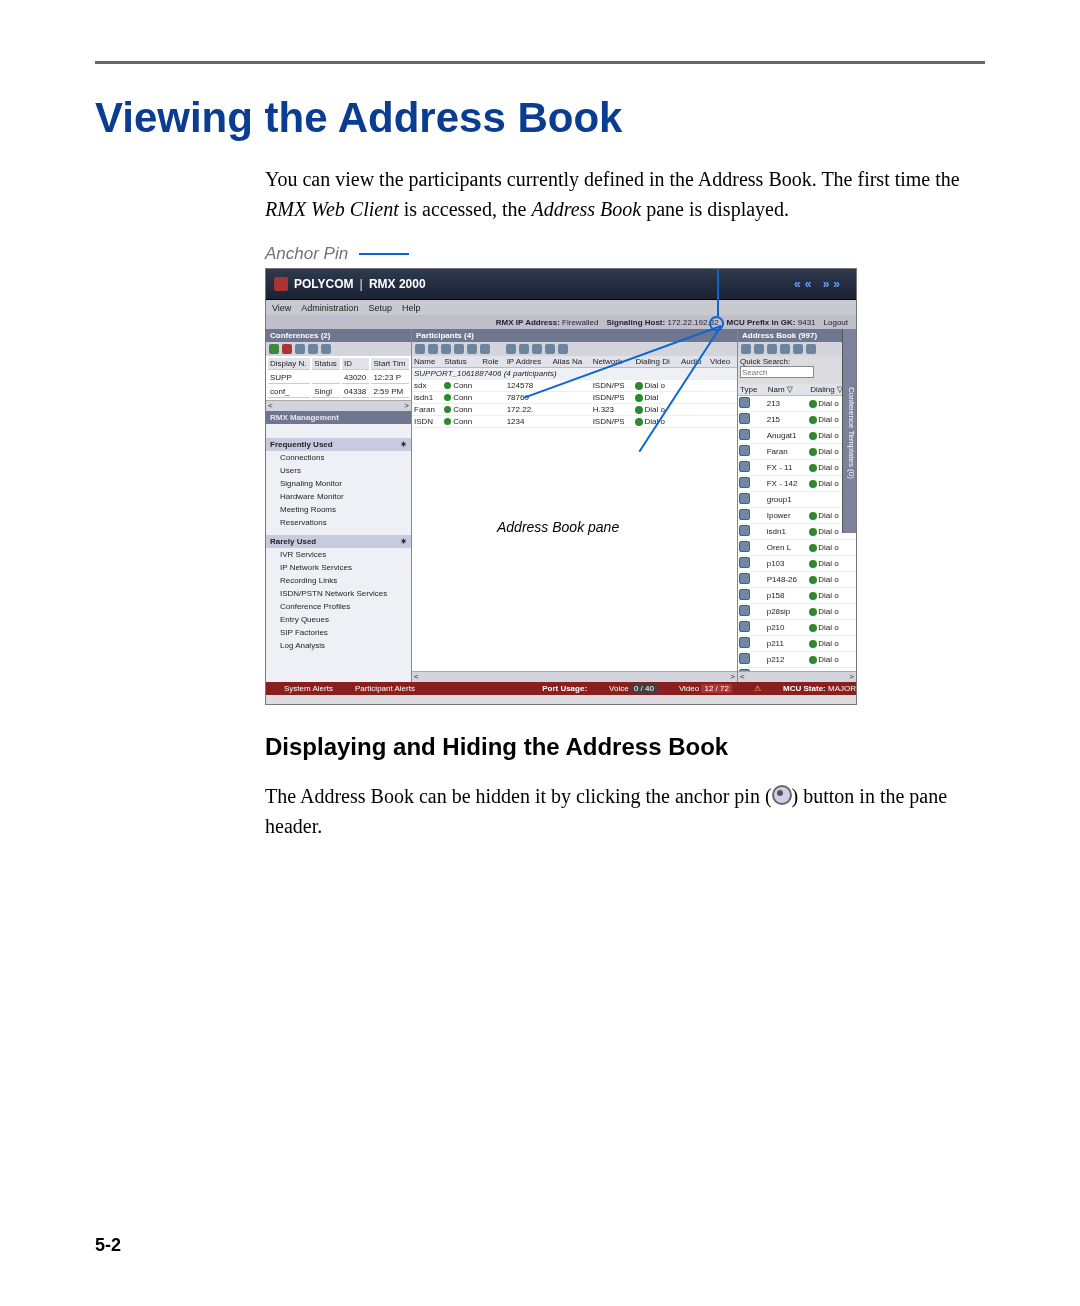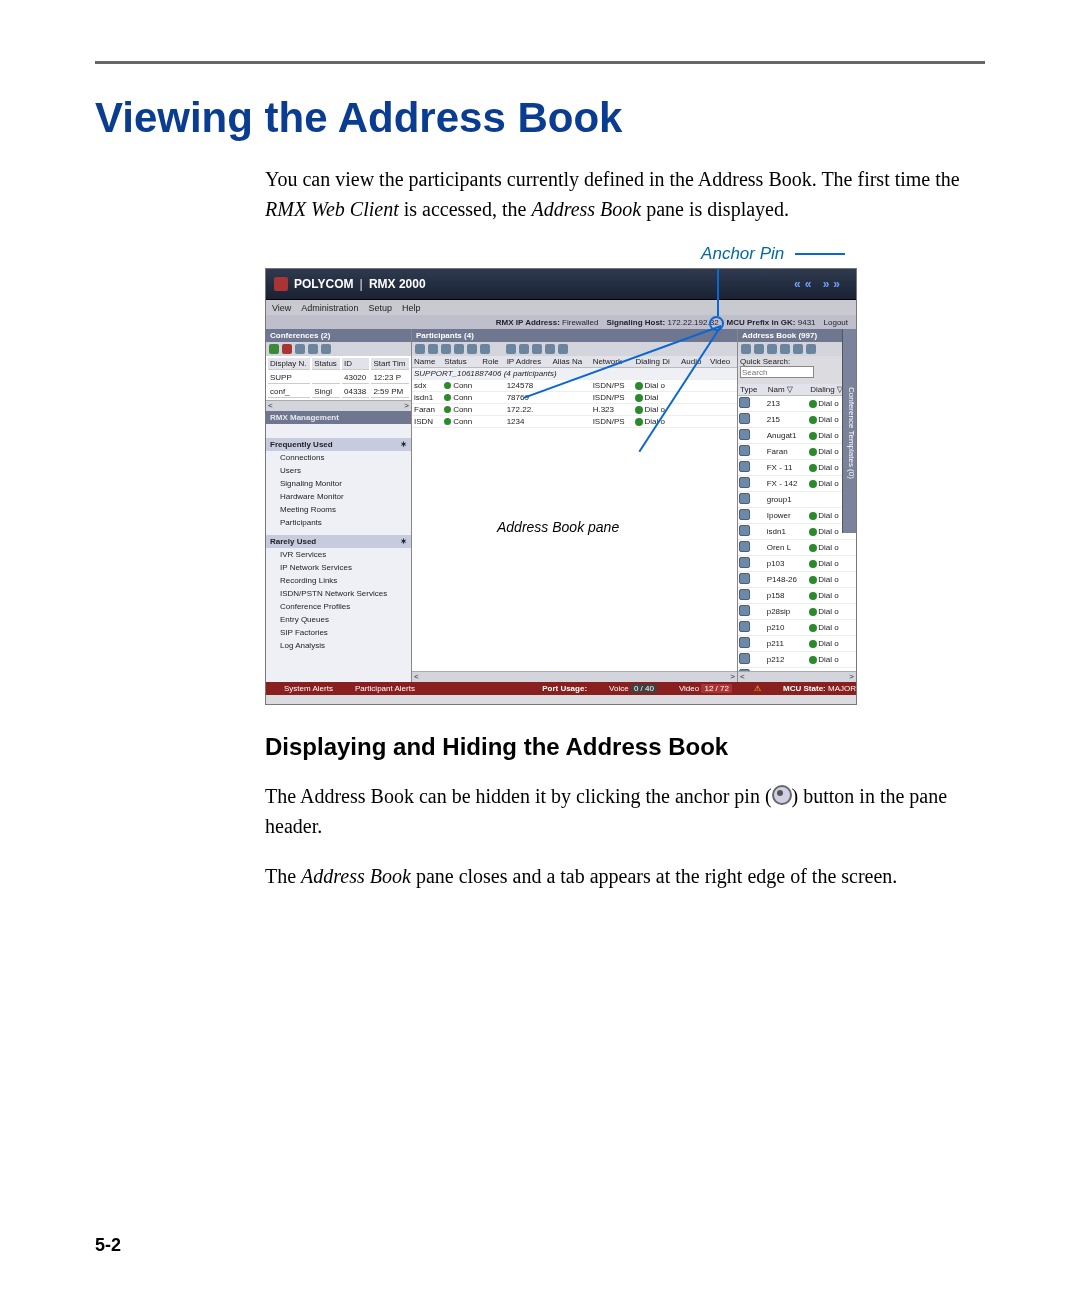--- a/index.html
+++ b/index.html
@@ -38,24 +38,23 @@
   }
   .body-text {
     font-size: 20px;
     line-height: 1.5;
     font-family: "Book Antiqua", Palatino, "Times New Roman", serif;
   }
   .italic { font-style: italic; }
   .anchor-label {
     font-style: italic;
     font-size: 17px;
-    text-align: right;
     margin: 18px 140px 4px 0;
     font-family: Arial, Helvetica, sans-serif;
-    color: #0369a1;
+    color: #737373;
   }
 
   
   .shot {
     width: 590px;
     height: 435px;
     background: #dcdce0;
     border: 1px solid #777;
     font-family: Verdana, Arial, sans-serif;
     font-size: 9px;
@@ -465,21 +464,21 @@
           <div class="tree">
             <div class="section">
               <span>Frequently Used</span>
                 <span>✶</span>
             </div>
             <div class="item">Connections</div>
             <div class="item">Users</div>
             <div class="item">Signaling Monitor</div>
             <div class="item">Hardware Monitor</div>
             <div class="item">Meeting Rooms</div>
-            <div class="item">Participants</div>
+            <div class="item">Reservations</div>
             <div style="height:6px;"></div>
             <div class="section">
               <span>Rarely Used</span>
                 <span>✶</span>
             </div>
             <div class="item">IVR Services</div>
             <div class="item">IP Network Services</div>
             <div class="item">Recording Links</div>
             <div class="item">ISDN/PSTN Network Services</div>
             <div class="item">Conference Profiles</div>
@@ -717,19 +716,16 @@
         <span class="warn">⚠</span>
         <span><b>MCU State:</b> <span>MAJOR</span></span>
       </div>
     </div>
 
     <h2 class="sub">Displaying and Hiding the Address Book</h2>
 
     <p class="body-text">
       <span>The Address Book can be hidden it by clicking the anchor pin (</span><span class="pin-inline"></span><span>) button in the pane header.</span>
     </p>
-    <p class="body-text">
-      <span>The </span><span class="italic">Address Book</span><span> pane closes and a tab appears at the right edge of the screen.</span>
-    </p>
   </div>
 
   <div style="position:absolute; bottom:50px; left:95px;" class="page-num">5-2</div>
 </div>
 
 </body></html>

